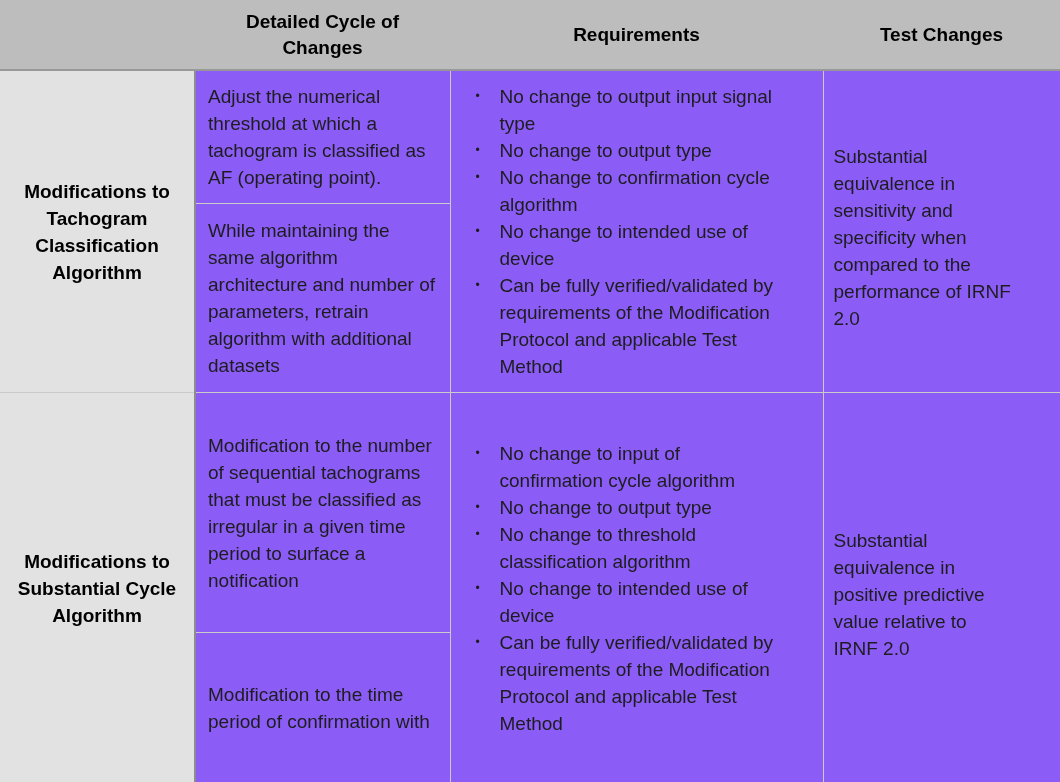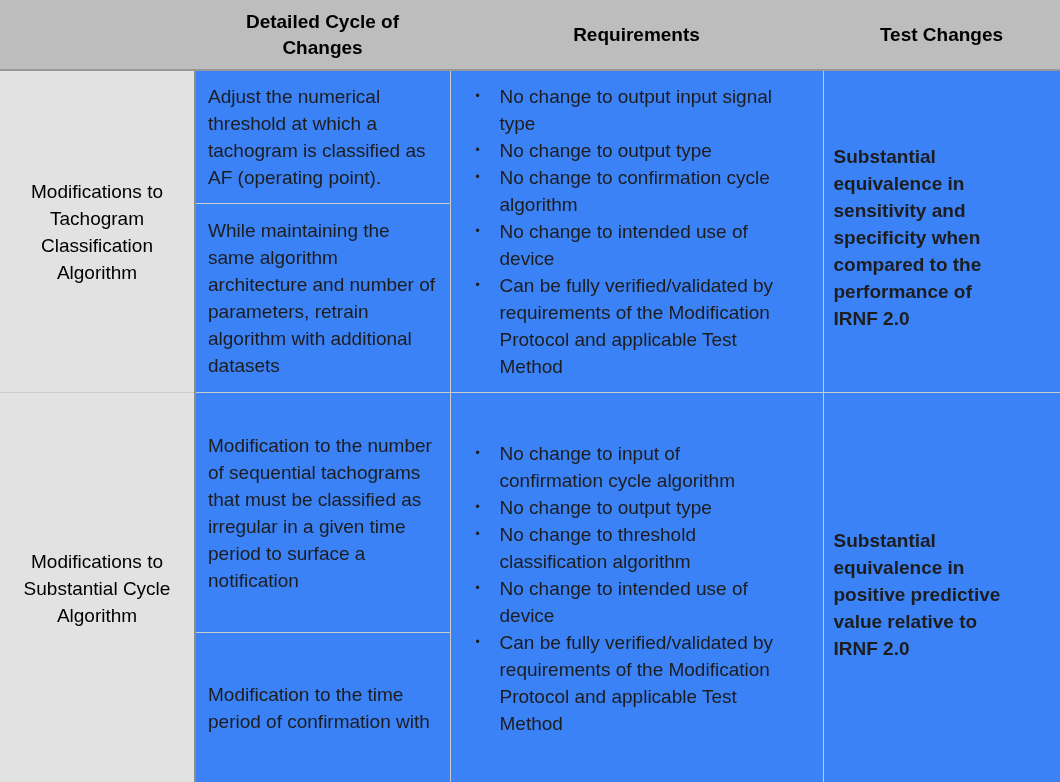--- a/index.html
+++ b/index.html
@@ -30,43 +30,42 @@
     color: #000000;
     text-align: center;
     vertical-align: middle;
     line-height: 26px;
     padding: 0 25px;
   }
   td {
     vertical-align: middle;
     font-size: 19px;
     line-height: 27px;
-    background: #3b82f6;
+    background: #8b5cf6;
   }
   td.category {
     background: #e2e2e2;
     border-right: 2px solid #8c8c8c;
-    font-weight: normal;
+    font-weight: bold;
     color: #000000;
     text-align: center;
     padding: 0 10px;
   }
   td.change {
     padding: 8px 14px 8px 12px;
     text-align: left;
   }
   td.change.sub-first { border-bottom: 1px solid #cbcbcb; }
   td.requirements {
     border-left: 1px solid #cbcbcb;
     padding: 12px 35px 12px 0;
   }
   td.test-method {
     border-left: 1px solid #cbcbcb;
     padding: 12px 45px 0 10px;
-    font-weight: bold;
   }
   tr.group-start > td { border-top: 1px solid #cbcbcb; }
 
   .req-item { display: flex; align-items: flex-start; }
   .req-bullet {
     flex: 0 0 49px;
     width: 49px;
     padding-left: 25px;
     font-size: 12px;
     line-height: 27px;

